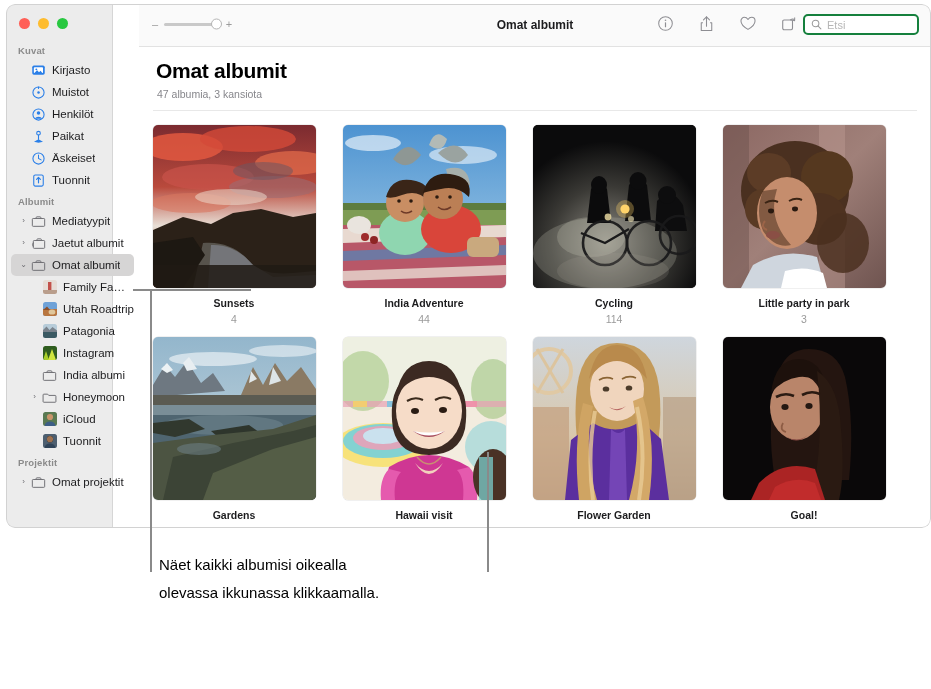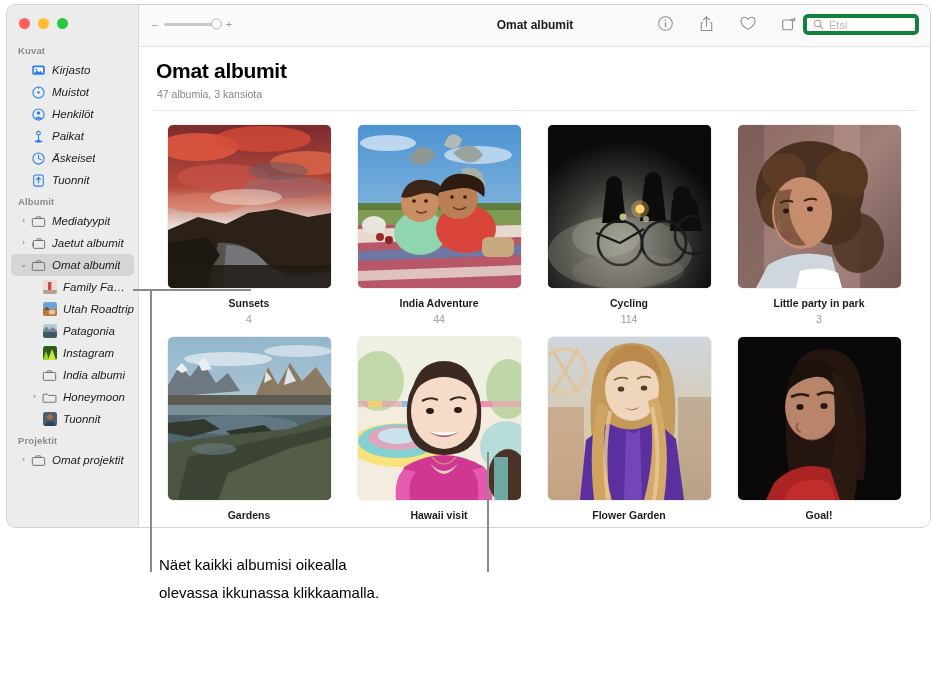--- a/index.html
+++ b/index.html
@@ -20,21 +20,21 @@
     overflow: hidden;
   }
   .window-frame {
     position: absolute; left: 0; top: 0; width: 925px; height: 524px;
     border: 1px solid #d2d2d2; border-radius: 9px;
     pointer-events: none;
   }
 
   
   .sidebar {
-    position: absolute; left: 0; top: 0; width: 133px; height: 524px;
+    position: absolute; left: 0; top: 0; width: 107px; height: 524px;
     background: #ececec;
     border-right: 1px solid #d6d6d6;
     border-radius: 9px 0 0 9px;
     padding-top: 0;
   }
   .traffic { position: absolute; left: 13px; top: 14px; display: flex; gap: 8px; }
   .tl { width: 11px; height: 11px; border-radius: 50%; }
   .tl.red { background: #ff5f57; }
   .tl.yellow { background: #febc2e; }
   .tl.green { background: #28c840; }
@@ -56,21 +56,21 @@
   .side-row.selected { background: #d6d5d5; }
   .side-row .disc {
     width: 11px; min-width: 11px; margin-right: 1px;
     font-size: 8px; color: #6e6e73; text-align: center; line-height: 1;
   }
   .side-row .disc.indent-spacer { color: transparent; }
   .side-row .ico {
     width: 17px; min-width: 17px; height: 15px; margin-right: 5px;
     display: flex; align-items: center; justify-content: center;
   }
-  .side-row .txt { overflow: hidden; text-overflow: ellipsis; font-style: italic; }
+  .side-row .txt { overflow: hidden; text-overflow: ellipsis; }
   .side-row.child { padding-left: 18px; }
 
   
   .thumbico { width: 14px; height: 14px; border-radius: 2.5px; overflow: hidden; position: relative; }
 
   
   .toolbar {
     position: absolute; left: 133px; top: 0; right: 0; height: 43px;
     background: #fafafa;
     border-bottom: 1px solid #e2e2e2;
@@ -89,35 +89,35 @@
     font-size: 12px; font-weight: bold; color: #1c1c1e;
   }
   .toolbar-icons {
     position: absolute; right: 133px; top: 10px;
     display: flex; align-items: center; gap: 22px;
   }
   .tb-ico { width: 19px; height: 19px; display: flex; align-items: center; justify-content: center; }
   .searchbox {
     position: absolute; right: 12px; top: 10px;
     width: 116px; height: 21px;
-    background: #fff; border: 4px solid #15803d; border-radius: 5px;
+    background: #fff; border: 2px solid #15803d; border-radius: 5px;
     display: flex; align-items: center; padding-left: 6px; gap: 5px;
   }
   .searchbox .ph { font-size: 11px; color: #b6b6b6; }
 
   
   .content {
     position: absolute; left: 133px; top: 43px; right: 0; bottom: 0;
     background: #ffffff; overflow: hidden;
   }
   .page-title { font-size: 21px; font-weight: bold; color: #000; padding: 12px 0 0 17px; letter-spacing: -0.3px; }
   .page-sub { font-size: 10.5px; color: #86868b; padding: 5px 12px 0 18px; }
   .hrule { margin: 10px 14px 0 14px; height: 1px; background: #e8e8e8; }
 
-  .grid { padding: 14px 17px 0 0; display: flex; flex-wrap: wrap; justify-content: flex-end; }
+  .grid { padding: 14px 17px 0 0; display: flex; flex-wrap: wrap; }
   .cell { width: 190px; display: flex; flex-direction: column; align-items: center; margin-bottom: 12px; }
   .thumb {
     width: 163px; height: 163px; border-radius: 5px;
     overflow: hidden; position: relative;
     box-shadow: 0 0 0 0.5px rgba(0,0,0,0.12);
   }
   .cell .name { font-size: 10.5px; font-weight: bold; color: #1c1c1e; margin-top: 9px; }
   .cell .count { font-size: 10.5px; color: #9a9a9a; margin-top: 4px; }
 
   
@@ -296,20 +296,31 @@
             <span class="txt">India albumi</span>
           </div>
           <div class="side-row child">
             <span class="disc">›</span>
             <span class="ico">
               <svg width="15" height="15" viewBox="0 0 18 18">
                 <path d="M2.2 5.0 h4.6 l1.3 1.5 h7.7 a0.9 0.9 0 0 1 0.9 0.9 v6.4 a0.9 0.9 0 0 1 -0.9 0.9 h-13.6 a0.9 0.9 0 0 1 -0.9 -0.9 v-7.9 a0.9 0.9 0 0 1 0.9 -0.9z" fill="none" stroke="#6d6d72" stroke-width="1.15" stroke-linejoin="round"></path>
               </svg>
             </span>
             <span class="txt">Honeymoon</span>
+          </div>
+          <div class="side-row child">
+            <span class="disc indent-spacer">›</span>
+            <span class="ico">
+              <span class="thumbico"><svg width="14" height="14" viewBox="0 0 14 14">
+                  <rect width="14" height="14" fill="#5a7a52"></rect>
+                  <circle cx="7" cy="5" r="3.1" fill="#c9956b"></circle>
+                  <path d="M1.5 14 a5.5 4.6 0 0 1 11 0z" fill="#3d5e86"></path>
+                </svg></span>
+            </span>
+            <span class="txt">iCloud</span>
           </div>
           <div class="side-row child">
             <span class="disc indent-spacer">›</span>
             <span class="ico">
               <span class="thumbico"><svg width="14" height="14" viewBox="0 0 14 14">
                   <rect width="14" height="14" fill="#4d5f70"></rect>
                   <circle cx="7" cy="5.2" r="3.1" fill="#a8apple"></circle>
                   <circle cx="7" cy="5.2" r="3.1" fill="#9d7150"></circle>
                   <path d="M1.5 14 a5.5 4.6 0 0 1 11 0z" fill="#2f4358"></path>
                 </svg></span>

